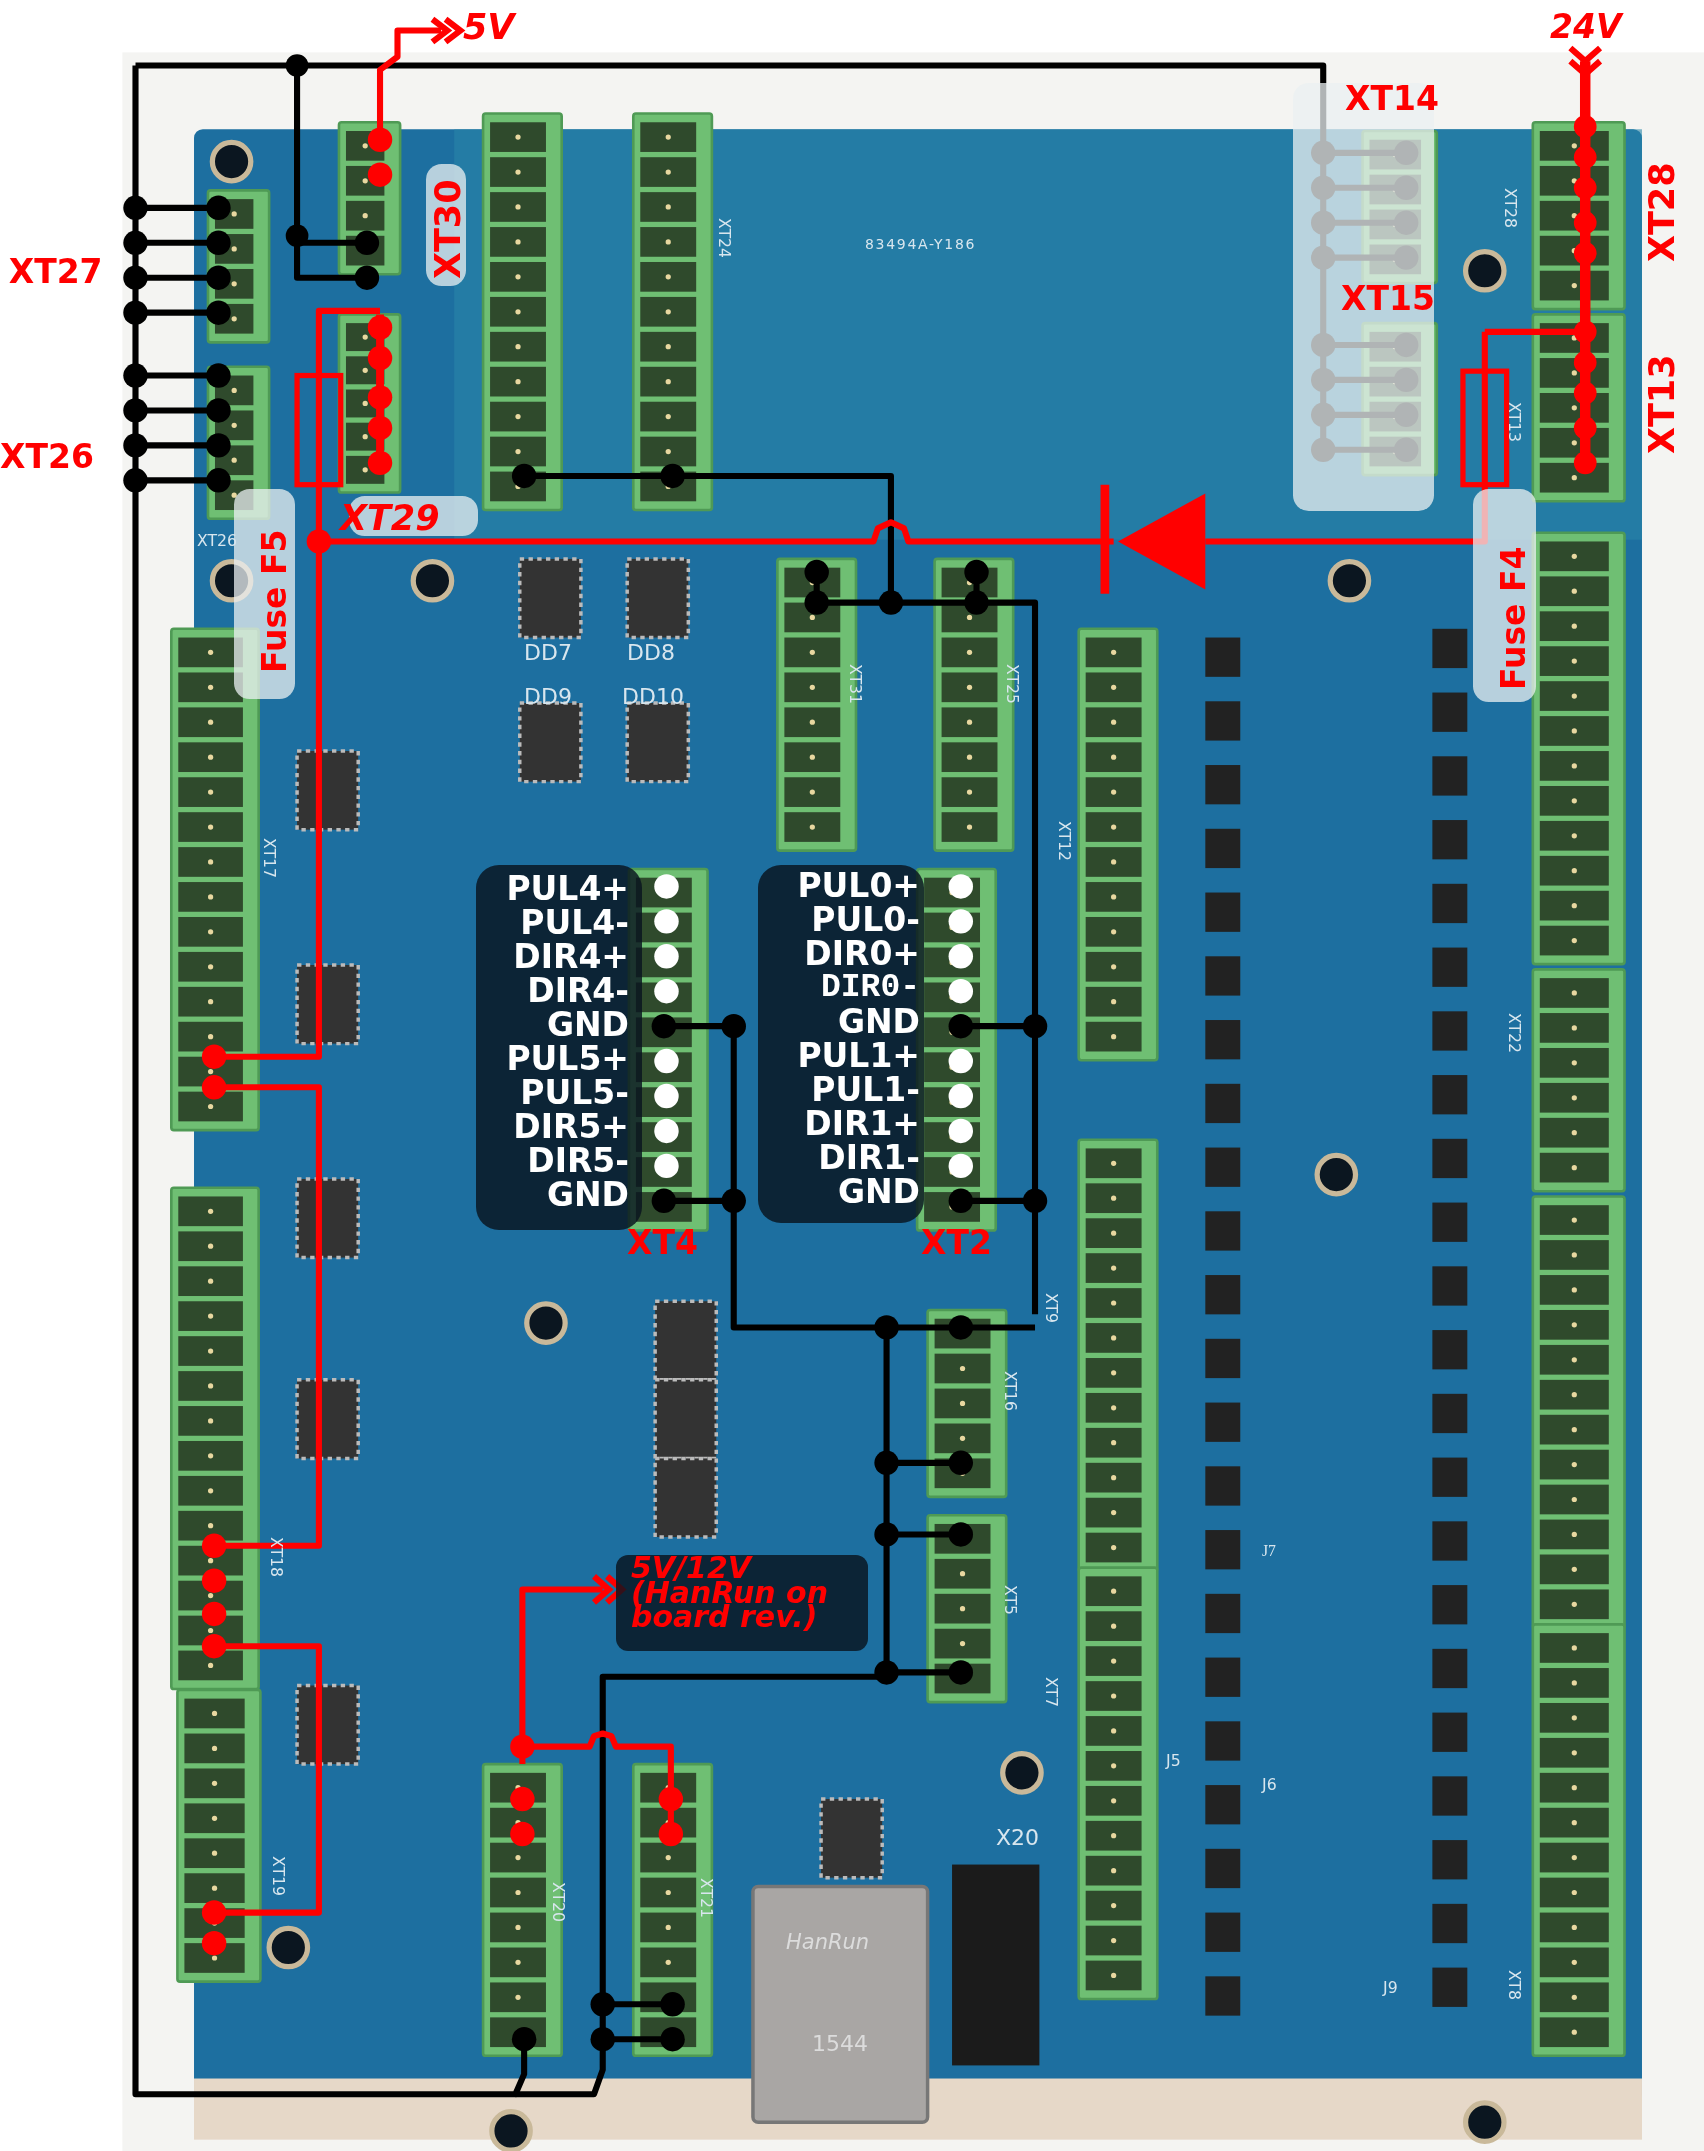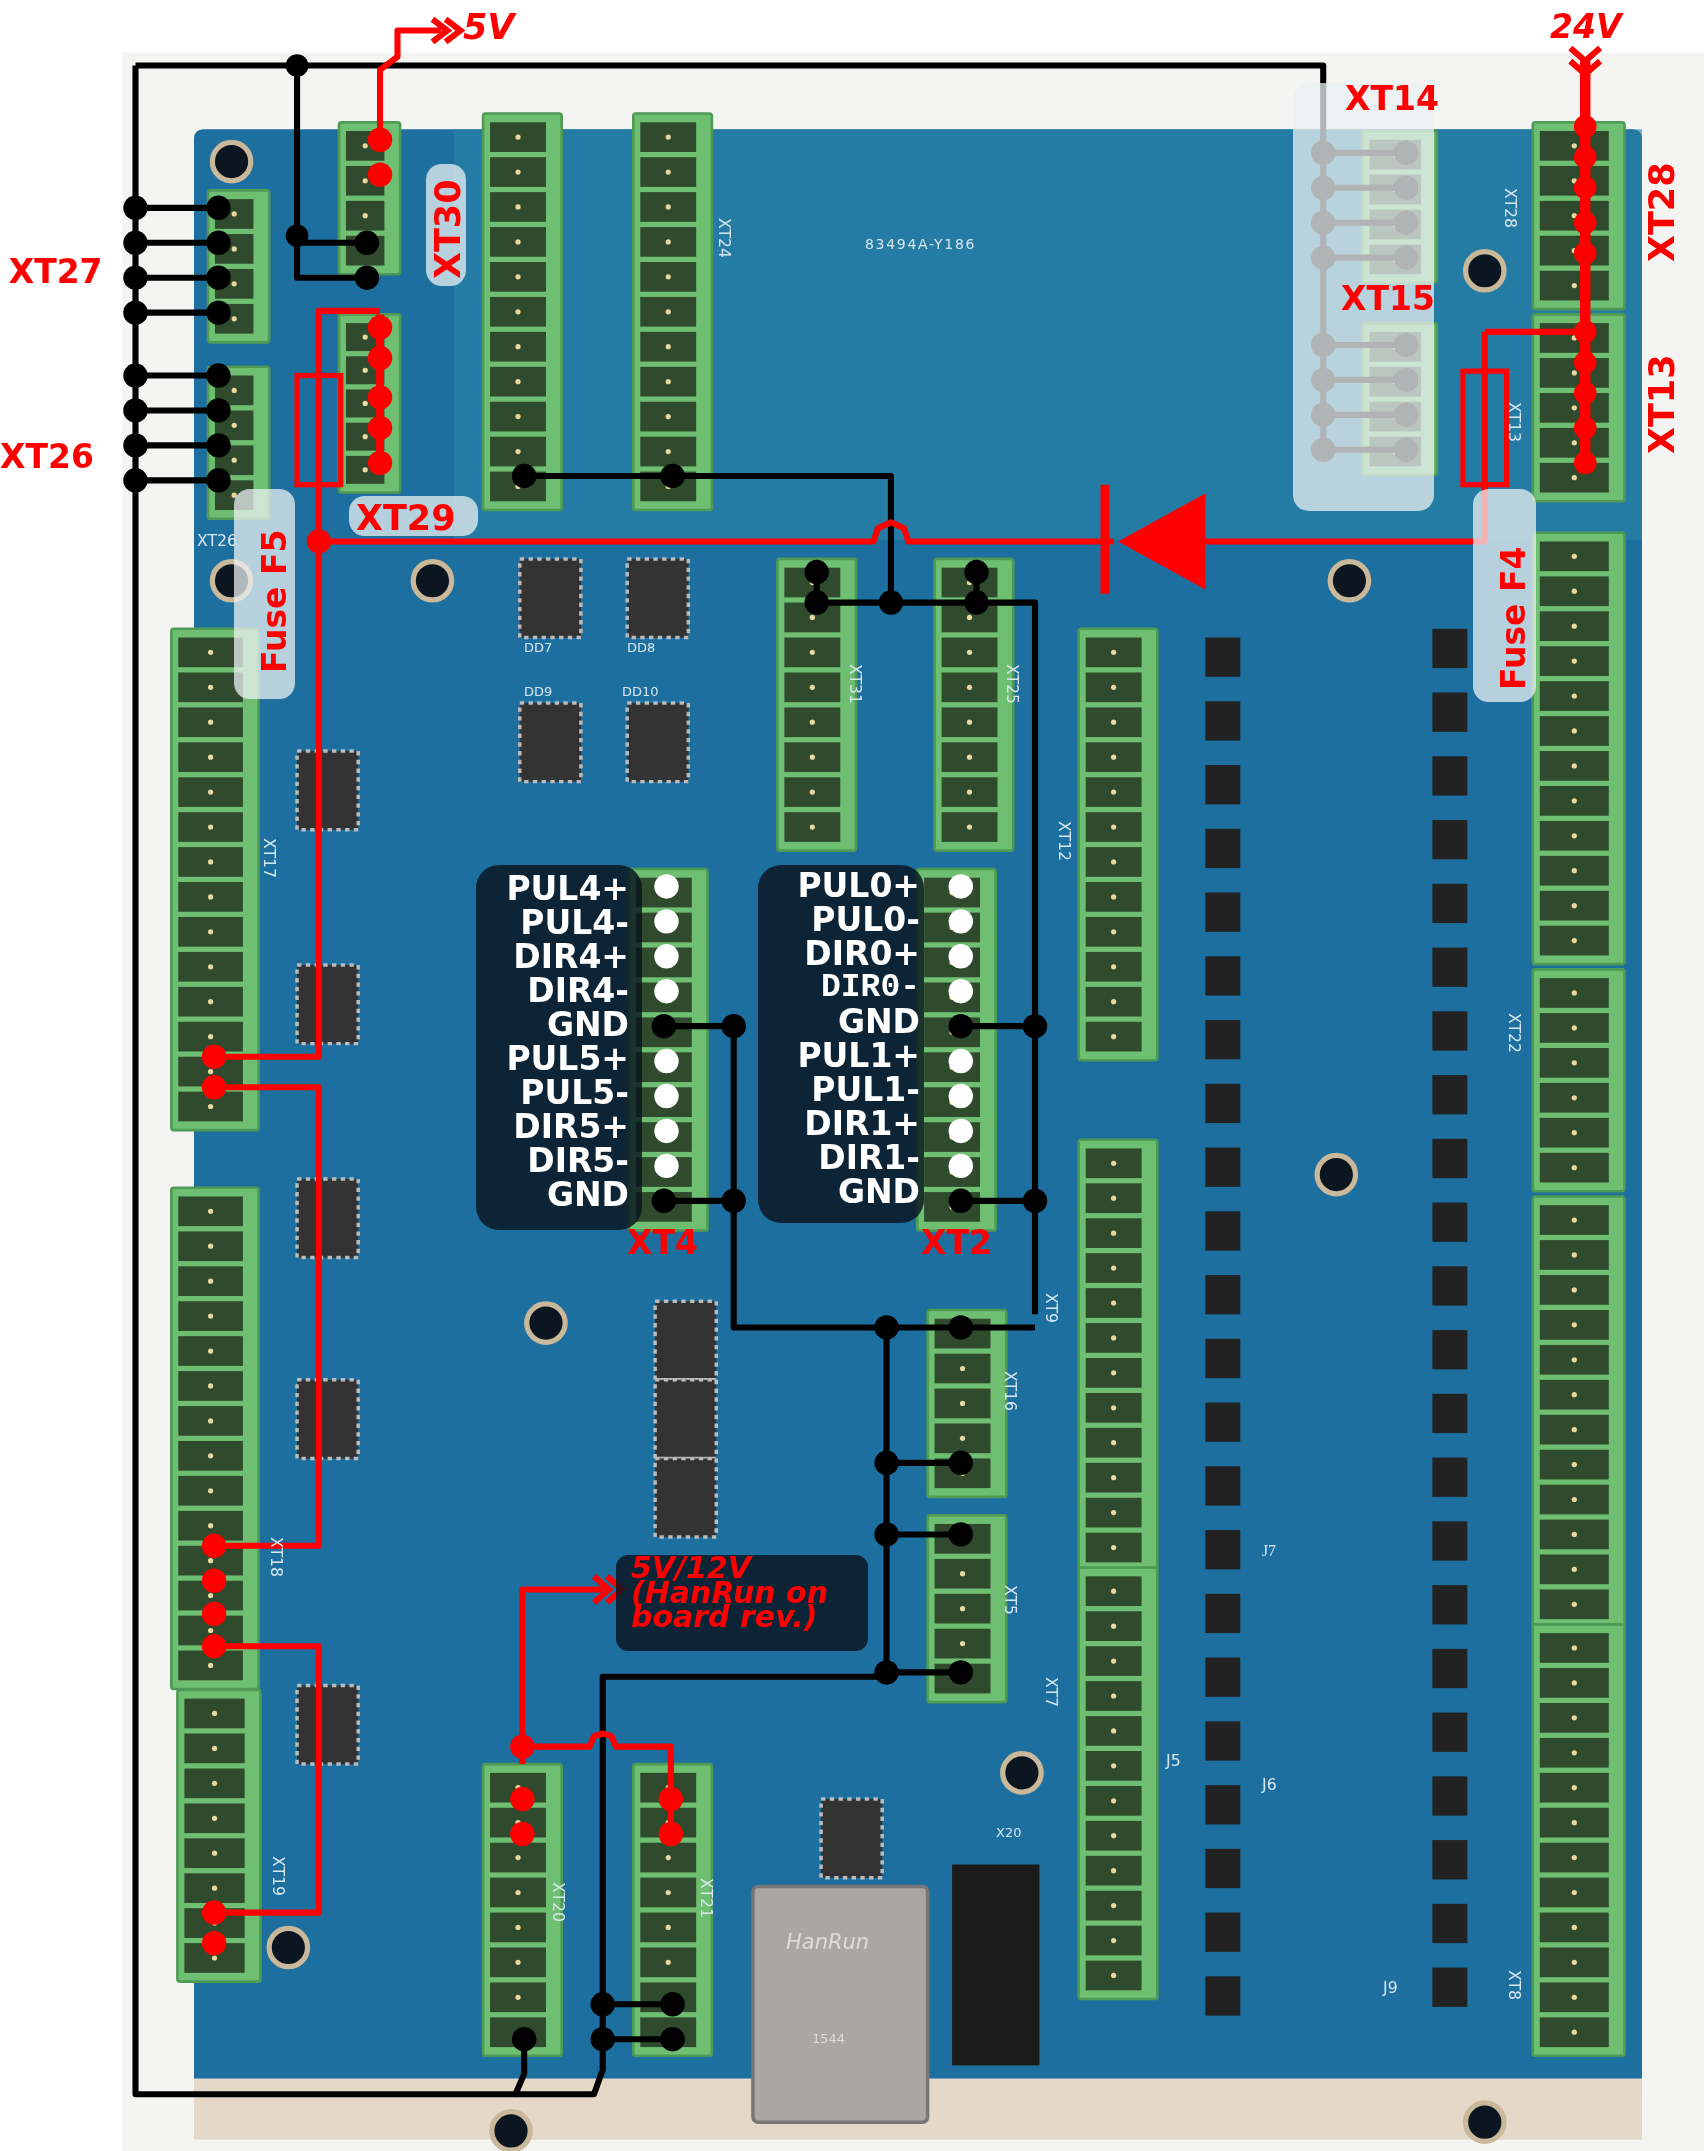--- a/index.html
+++ b/index.html
@@ -1,20 +1,20 @@
 <!DOCTYPE html>
 <html style="font-size:14px"><head>
 <meta charset="utf-8">
 <style>
   html,body{margin:0;padding:0;background:#ffffff;}
   body{width:1705px;height:2151px;position:relative;overflow:hidden;font-family:"DejaVu Sans",sans-serif;}
   #stage{position:absolute;left:0;top:0;width:1705px;height:2151px;}
   .lbl{position:absolute;font-family:"DejaVu Sans",sans-serif;font-weight:bold;color:#ff0000;white-space:nowrap;}
   .pinlbl{position:absolute;font-family:"DejaVu Sans",sans-serif;font-weight:bold;color:#ffffff;font-size:33px;text-align:right;line-height:34px;}
-  .silk{position:absolute;font-family:"DejaVu Sans",sans-serif;color:#d8e6ee;font-size:13px;white-space:nowrap;}
+  .silk{position:absolute;font-family:"DejaVu Sans",sans-serif;color:#d8e6ee;font-size:22px;white-space:nowrap;}
   .pillbox{position:absolute;background:rgba(235,240,242,0.75);border-radius:15.7px;}
   .darkbox{position:absolute;background:rgba(8,20,30,0.82);border-radius:23px;}
 </style>
 </head>
 <body>
 
 <div id="stage">
   <svg id="board-svg" width="1705" height="2151" viewBox="0 0 1952 2463" style="position:absolute;left:0;top:0">
 
     <rect x="140" y="60" width="1812" height="2403" fill="#f4f4f2"></rect>
@@ -830,21 +830,21 @@
 
   <div class="darkbox" style="left:476px;top:865px;width:166px;height:365px;"></div>
   <div class="darkbox" style="left:758px;top:865px;width:166px;height:358px;"></div>
   <div class="darkbox" style="left:616px;top:1555px;width:252px;height:96px;border-radius:12.2px;"></div>
 
   <div class="lbl" style="left:463px;top:7px;font-size:35px;font-style:italic;">5V</div>
   <div class="lbl" style="left:1550px;top:7px;font-size:33px;font-style:italic;">24V</div>
   <div class="lbl" style="left:8.7px;top:252px;font-size:33px;">XT27</div>
   <div class="lbl" style="left:0px;top:437px;font-size:33px;">XT26</div>
   <div class="lbl" style="left:428px;top:279px;font-size:35px;transform:rotate(-90deg);transform-origin:left top;">XT30</div>
-  <div class="lbl" style="left:356px;top:498px;font-size:35px;">XT29</div>
+  <div class="lbl" style="left:340px;top:498px;font-size:35px;font-style:italic;">XT29</div>
   <div class="lbl" style="left:255px;top:673px;font-size:33px;transform:rotate(-90deg);transform-origin:left top;">Fuse F5</div>
   <div class="lbl" style="left:1345px;top:79px;font-size:33px;">XT14</div>
   <div class="lbl" style="left:1341px;top:279px;font-size:33px;">XT15</div>
   <div class="lbl" style="left:1642px;top:262px;font-size:35px;transform:rotate(-90deg);transform-origin:left top;">XT28</div>
   <div class="lbl" style="left:1642px;top:454px;font-size:35px;transform:rotate(-90deg);transform-origin:left top;">XT13</div>
   <div class="lbl" style="left:1494px;top:690px;font-size:33px;transform:rotate(-90deg);transform-origin:left top;">Fuse F4</div>
   <div class="lbl" style="left:627px;top:1223px;font-size:33px;">XT4</div>
   <div class="lbl" style="left:921px;top:1223px;font-size:33px;">XT2</div>
 
   <div class="lbl" style="left:631px;top:1556px;font-size:30px;font-style:italic;line-height:24.5px;">

